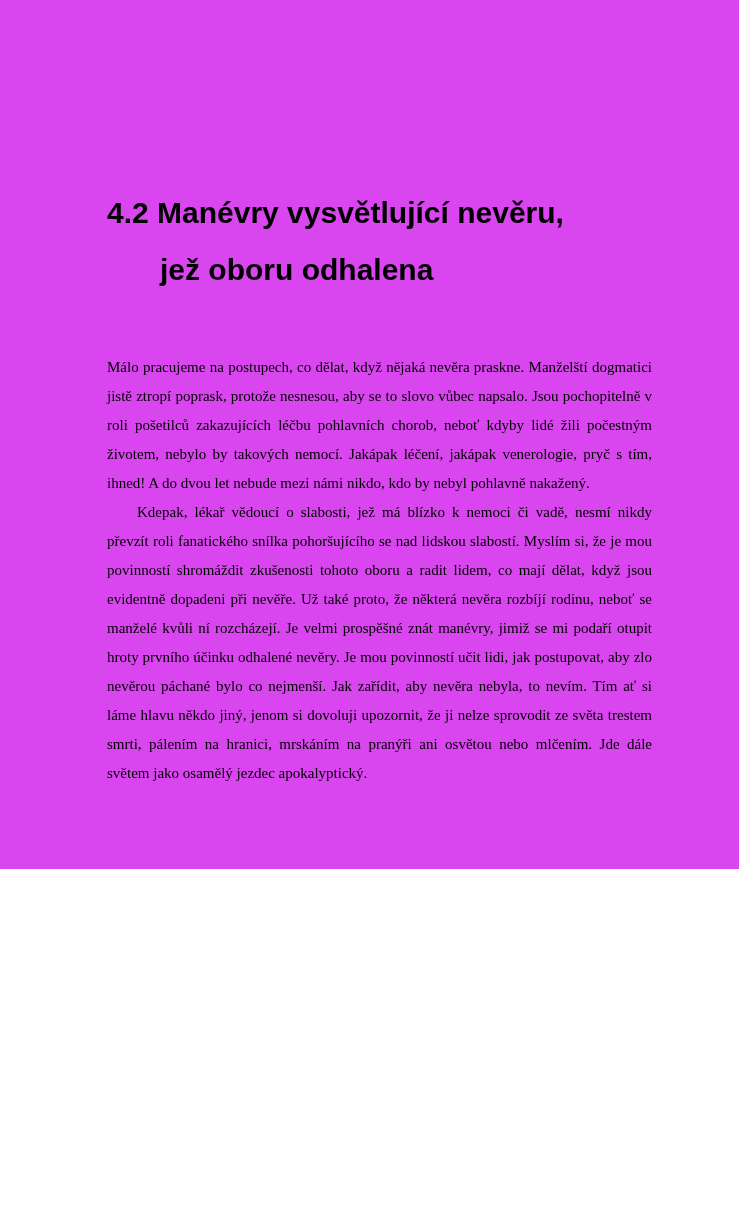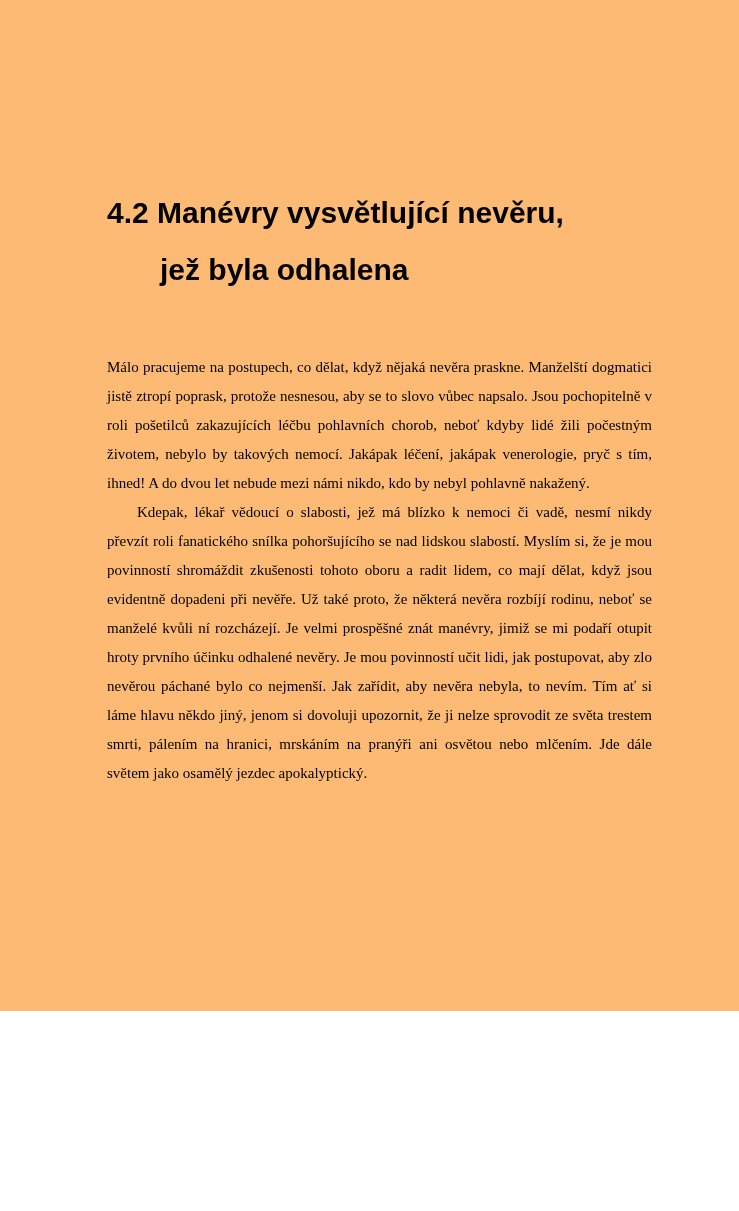--- a/index.html
+++ b/index.html
@@ -3,22 +3,22 @@
 <meta charset="utf-8">
 <style>
   html, body {
     margin: 0;
     padding: 0;
     background: #ffffff;
   }
   .book-page {
     position: relative;
     width: 739px;
-    height: 1011px;
-    background: #fdba74;
+    height: 869px;
+    background: #d946ef;
     box-sizing: border-box;
     overflow: hidden;
     font-family: "Liberation Serif", serif;
     color: #000000;
   }
   .content {
     position: absolute;
     left: 107px;
     top: 198px;
     width: 545px;
@@ -61,21 +61,21 @@
     color: #000000;
   }
 </style>
 </head>
 <body>
 
 <div class="book-page">
   <div class="content">
     <h1 class="chapter-heading">
       <span class="heading-line1">4.2 Manévry vysvětlující nevěru,</span>
-      <span class="heading-line2">jež byla odhalena</span>
+      <span class="heading-line2">jež oboru odhalena</span>
     </h1>
     <div class="body-text">
       <p>Málo pracujeme na postupech, co dělat, když nějaká nevěra praskne. Manželští dogmatici jistě ztropí poprask, protože nesnesou, aby se to slovo vůbec napsalo. Jsou pochopitelně v roli pošetilců zakazujících léčbu pohlavních chorob, neboť kdyby lidé žili počestným životem, nebylo by takových nemocí. Jakápak léčení, jakápak venerologie, pryč s tím, ihned! A do dvou let nebude mezi námi nikdo, kdo by nebyl pohlavně nakažený.</p>
       <p class="indented">Kdepak, lékař vědoucí o slabosti, jež má blízko k nemoci či vadě, nesmí nikdy převzít roli fanatického snílka pohoršujícího se nad lidskou slabostí. Myslím si, že je mou povinností shromáždit zkušenosti tohoto oboru a radit lidem, co mají dělat, když jsou evidentně dopadeni při nevěře. Už také proto, že některá nevěra rozbíjí rodinu, neboť se manželé kvůli ní rozcházejí. Je velmi prospěšné znát manévry, jimiž se mi podaří otupit hroty prvního účinku odhalené nevěry. Je mou povinností učit lidi, jak postupovat, aby zlo nevěrou páchané bylo co nejmenší. Jak zařídit, aby nevěra nebyla, to nevím. Tím ať si láme hlavu někdo jiný, jenom si dovoluji upozornit, že ji nelze sprovodit ze světa trestem smrti, pálením na hranici, mrskáním na pranýři ani osvětou nebo mlčením. Jde dále světem jako osamělý jezdec apokalyptický.</p>
     </div>
   </div>
   <div class="page-number">213</div>
 </div>
 
 </body></html>

